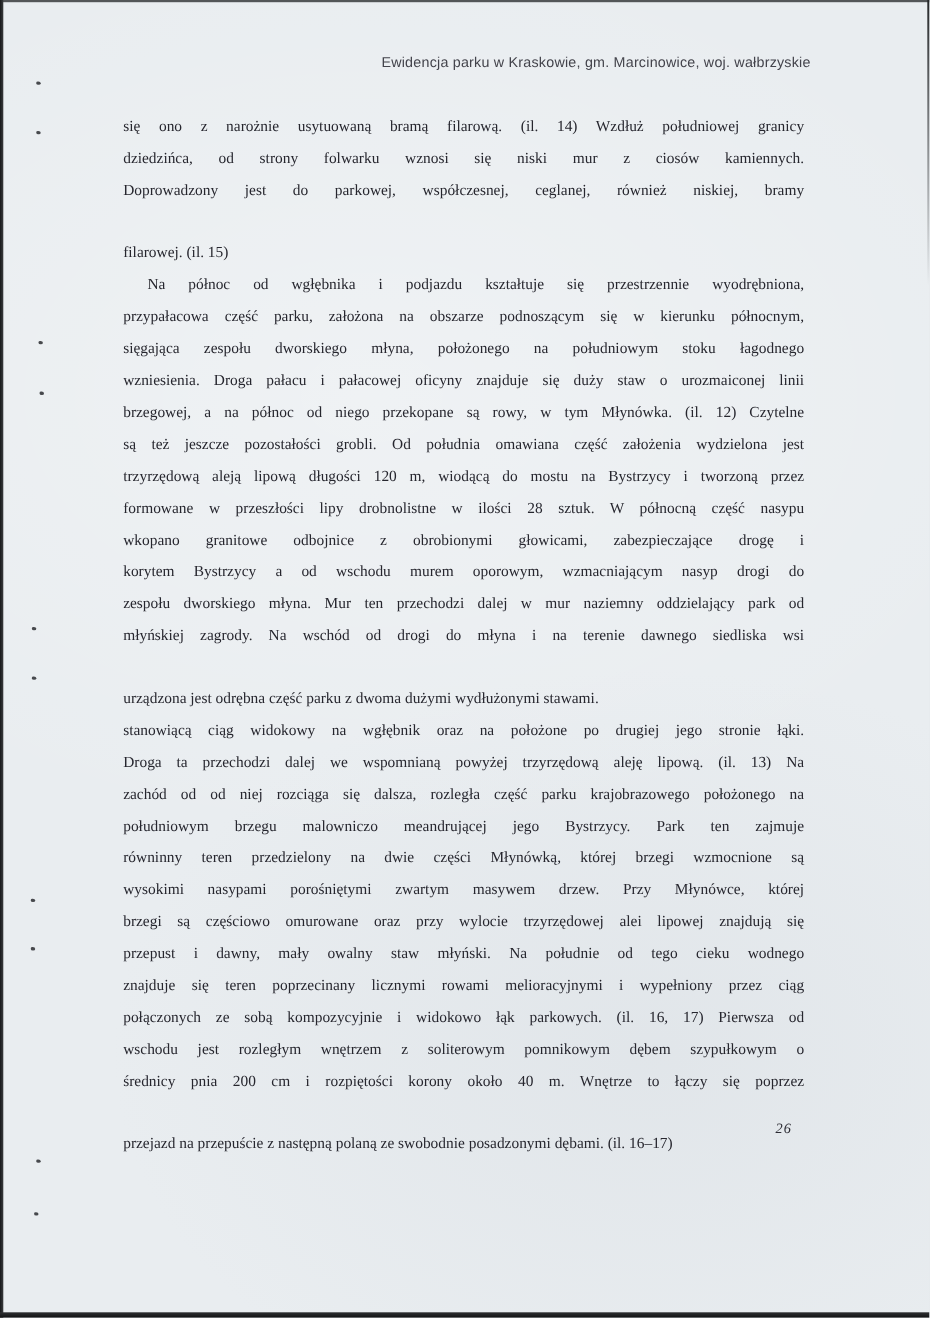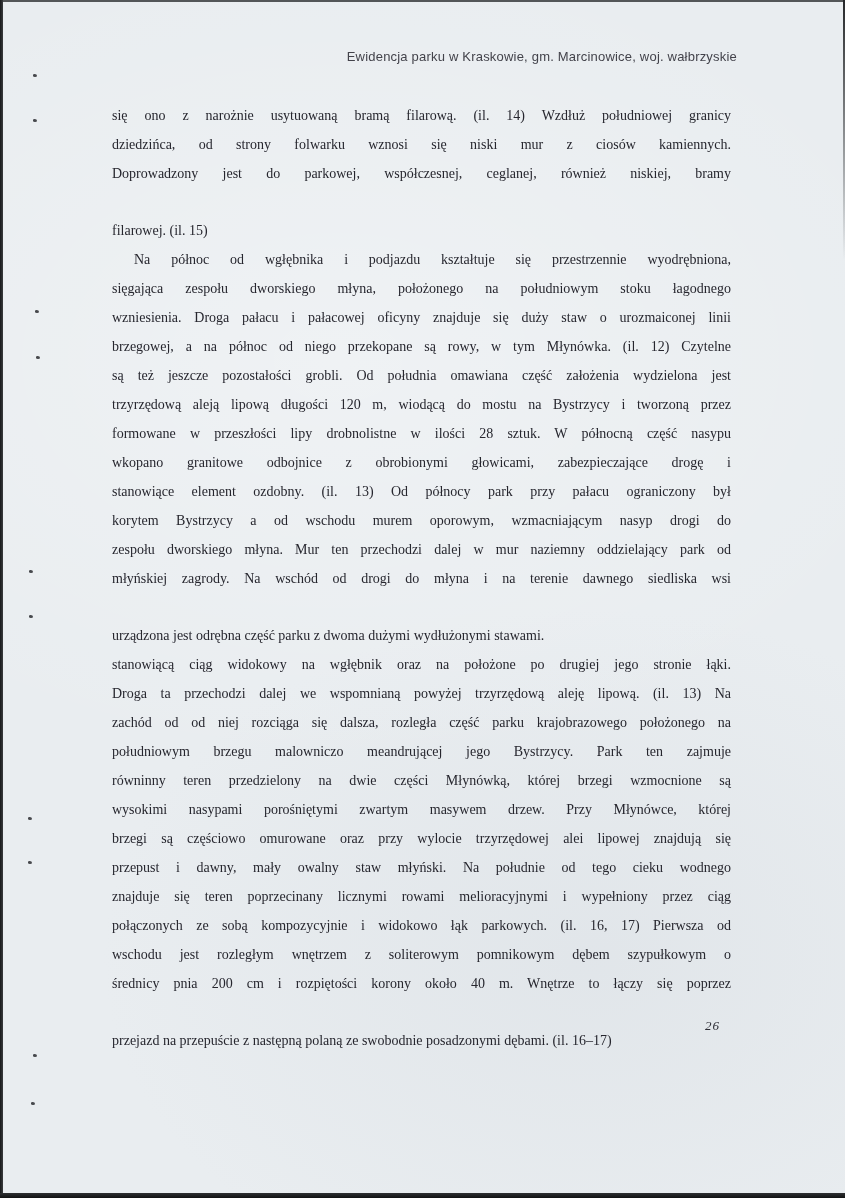--- a/index.html
+++ b/index.html
@@ -79,28 +79,28 @@
 
   <div class="text-block">
       <div>
         <div class="line">się ono z narożnie usytuowaną bramą filarową. (il. 14) Wzdłuż południowej granicy</div>
         <div class="line">dziedzińca, od strony folwarku wznosi się niski mur z ciosów kamiennych.</div>
         <div class="line">Doprowadzony jest do parkowej, współczesnej, ceglanej, również niskiej, bramy</div>
         <div class="line last">filarowej. (il. 15)</div>
       </div>
       <div>
         <div class="line indent">Na północ od wgłębnika i podjazdu kształtuje się przestrzennie wyodrębniona,</div>
+        <div class="line">przypałacowa część parku, założona na obszarze podnoszącym się w kierunku północnym,</div>
         <div class="line">sięgająca zespołu dworskiego młyna, położonego na południowym stoku łagodnego</div>
         <div class="line">wzniesienia. Droga pałacu i pałacowej oficyny znajduje się duży staw o urozmaiconej linii</div>
         <div class="line">brzegowej, a na północ od niego przekopane są rowy, w tym Młynówka. (il. 12) Czytelne</div>
         <div class="line">są też jeszcze pozostałości grobli. Od południa omawiana część założenia wydzielona jest</div>
         <div class="line">trzyrzędową aleją lipową długości 120 m, wiodącą do mostu na Bystrzycy i tworzoną przez</div>
         <div class="line">formowane w przeszłości lipy drobnolistne w ilości 28 sztuk. W północną część nasypu</div>
         <div class="line">wkopano granitowe odbojnice z obrobionymi głowicami, zabezpieczające drogę i</div>
-        <div class="line">stanowiące element ozdobny. (il. 13) Od północy park przy pałacu ograniczony był</div>
         <div class="line">korytem Bystrzycy a od wschodu murem oporowym, wzmacniającym nasyp drogi do</div>
         <div class="line">zespołu dworskiego młyna. Mur ten przechodzi dalej w mur naziemny oddzielający park od</div>
         <div class="line">młyńskiej zagrody. Na wschód od drogi do młyna i na terenie dawnego siedliska wsi</div>
         <div class="line last">urządzona jest odrębna część parku z dwoma dużymi wydłużonymi stawami.</div>
       </div>
       <div>
         <div class="line">stanowiącą ciąg widokowy na wgłębnik oraz na położone po drugiej jego stronie łąki.</div>
         <div class="line">Droga ta przechodzi dalej we wspomnianą powyżej trzyrzędową aleję lipową. (il. 13) Na</div>
         <div class="line">zachód od od niej rozciąga się dalsza, rozległa część parku krajobrazowego położonego na</div>
         <div class="line">południowym brzegu malowniczo meandrującej jego Bystrzycy. Park ten zajmuje</div>

